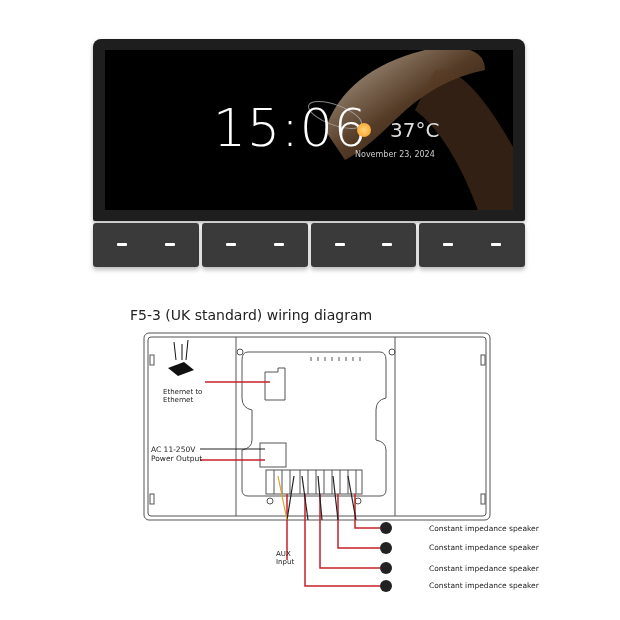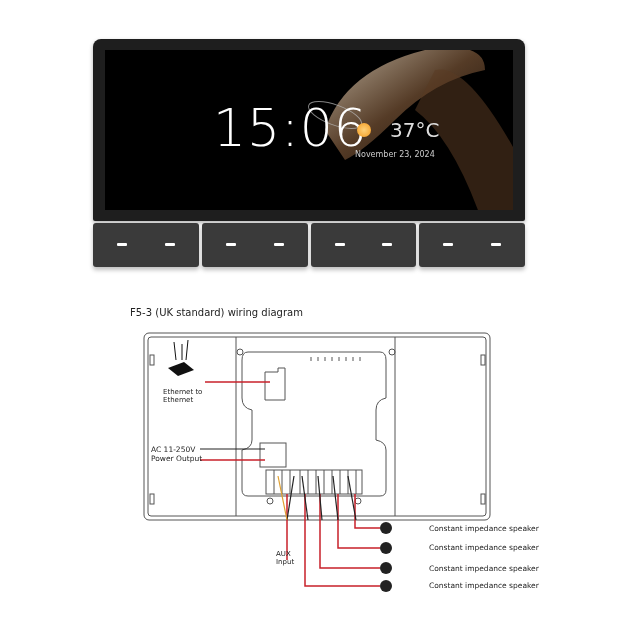--- a/index.html
+++ b/index.html
@@ -9,21 +9,21 @@
   .screen{position:absolute;left:12px;top:11px;width:408px;height:160px;background:#000;overflow:hidden;}
   .swirl{position:absolute;left:180px;top:-40px;width:260px;height:240px;}
   .time{position:absolute;left:108px;top:52px;color:#fff;font-size:52px;font-weight:300;letter-spacing:1px;font-family:"DejaVu Sans",sans-serif;line-height:1;}
   .sun{position:absolute;left:252px;top:73px;width:14px;height:14px;border-radius:50%;background:radial-gradient(circle,#ffd27a,#f39a1f);}
   .temp{position:absolute;left:285px;top:68px;color:#ddd;font-size:20px;font-family:"DejaVu Sans",sans-serif;}
   .date{position:absolute;left:250px;top:100px;color:#ccc;font-size:8px;font-family:"DejaVu Sans",sans-serif;}
   .keys{position:absolute;left:0;top:184px;width:432px;height:44px;display:flex;gap:3px;}
   .key{flex:1;background:#3a3a3a;border-radius:3px;position:relative;box-shadow:0 3px 4px rgba(0,0,0,.25);}
   .led{position:absolute;top:20px;width:10px;height:3px;background:#fff;border-radius:1px;}
   .led.l{left:24px}.led.r{right:24px}
-  .title{position:absolute;left:130px;top:307px;font-size:10px;color:#222;font-family:"DejaVu Sans",sans-serif;}
+  .title{position:absolute;left:130px;top:307px;font-size:14px;color:#222;font-family:"DejaVu Sans",sans-serif;}
   svg.diag{position:absolute;left:0;top:0;}
   .lbl{position:absolute;font-size:7px;color:#222;font-family:"DejaVu Sans",sans-serif;line-height:1.15;}
   .spk-label{position:absolute;font-size:7.5px;color:#222;font-family:"DejaVu Sans",sans-serif;padding-left:32px;}
 </style>
 </head>
 <body>
 
 <div class="device">
   <div class="bezel">
     <div class="screen">

